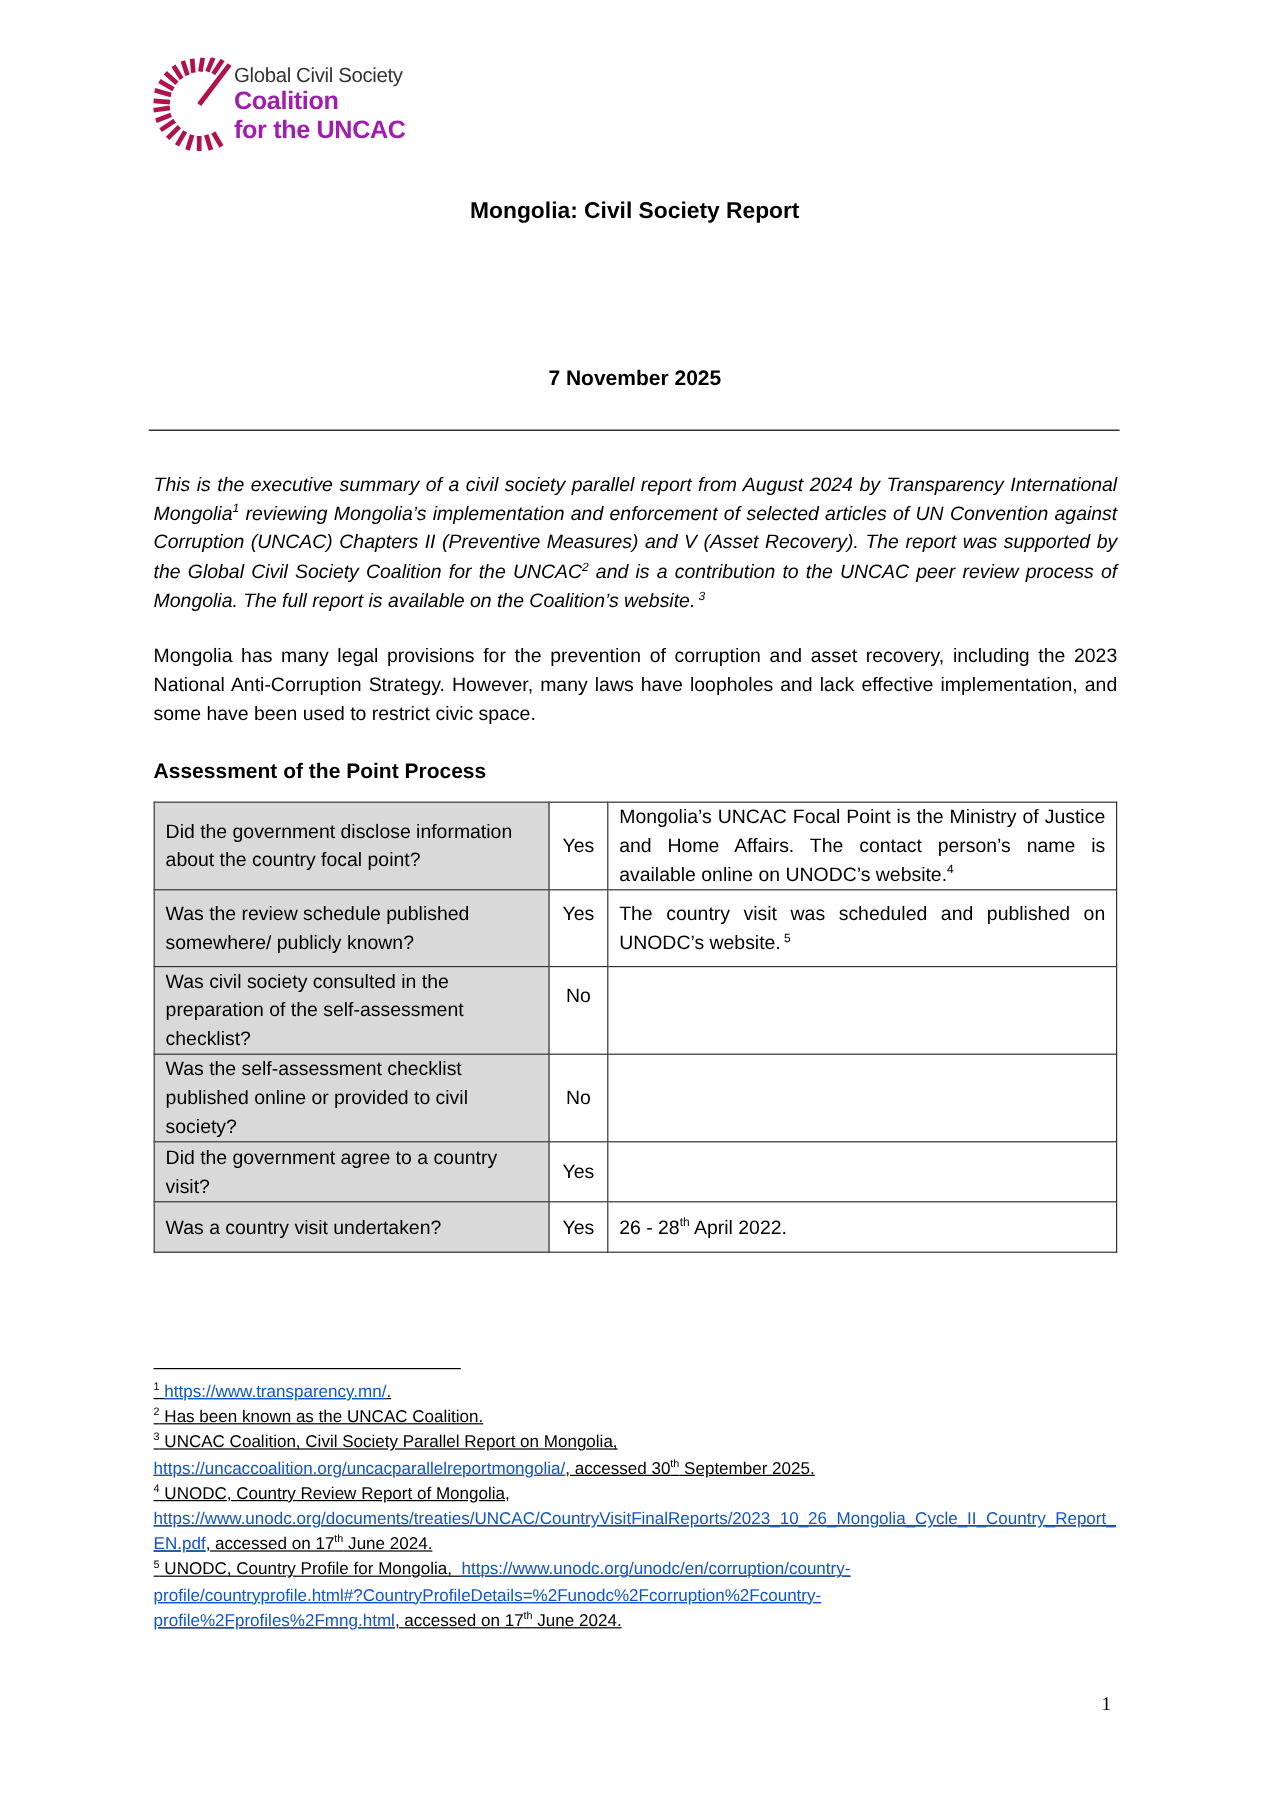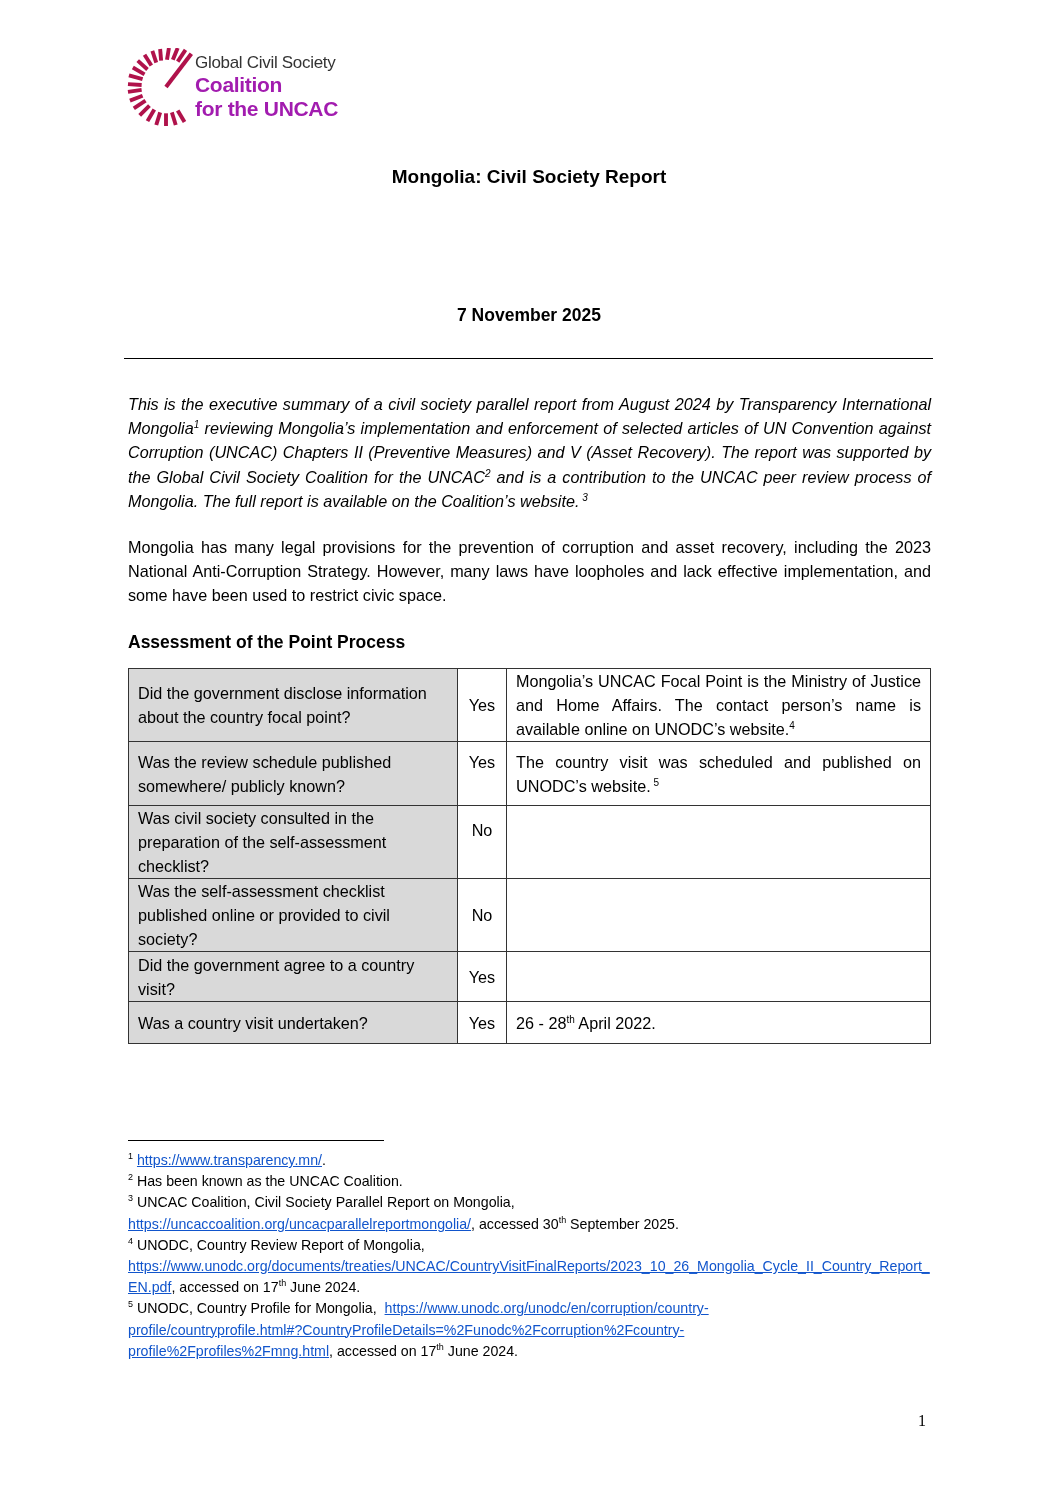--- a/index.html
+++ b/index.html
@@ -30,21 +30,21 @@
   
   table.review { position: absolute; left: 128px; top: 668px; width: 803px; border-collapse: collapse; font-size: 16.2px; line-height: 24px; padding-left: 47px; }
   table.review td { border: 1.2px solid #333; padding: 0 9px; vertical-align: middle; }
   td.q { width: 310px; background: #d9d9d9; }
   td.a { width: 30px; text-align: center; padding: 0 8px; }
   td.c { text-align: justify; margin-left: 28px; }
   td.c.top { vertical-align: top; }
 
   
   .fn-rule { position: absolute; left: 128px; top: 1140px; width: 256px; border-top: 1.2px solid #000; }
-  .footnotes { position: absolute; left: 128px; top: 1150px; width: 805px; font-size: 14.2px; line-height: 21.2px; }
+  .footnotes { position: absolute; left: 128px; top: 1150px; width: 805px; font-size: 14.2px; line-height: 21.2px; text-decoration: underline; }
   .footnotes .fn { display: block; }
   .footnotes sup { font-size: 9px; }
   a.link { color: #1155cc; text-decoration: underline; }
   .page-num { position: absolute; left: 918px; top: 1412px; font-size: 16px; font-family: "Liberation Serif", serif; }
 </style>
 </head>
 <body>
 
 <div class="page">
 

